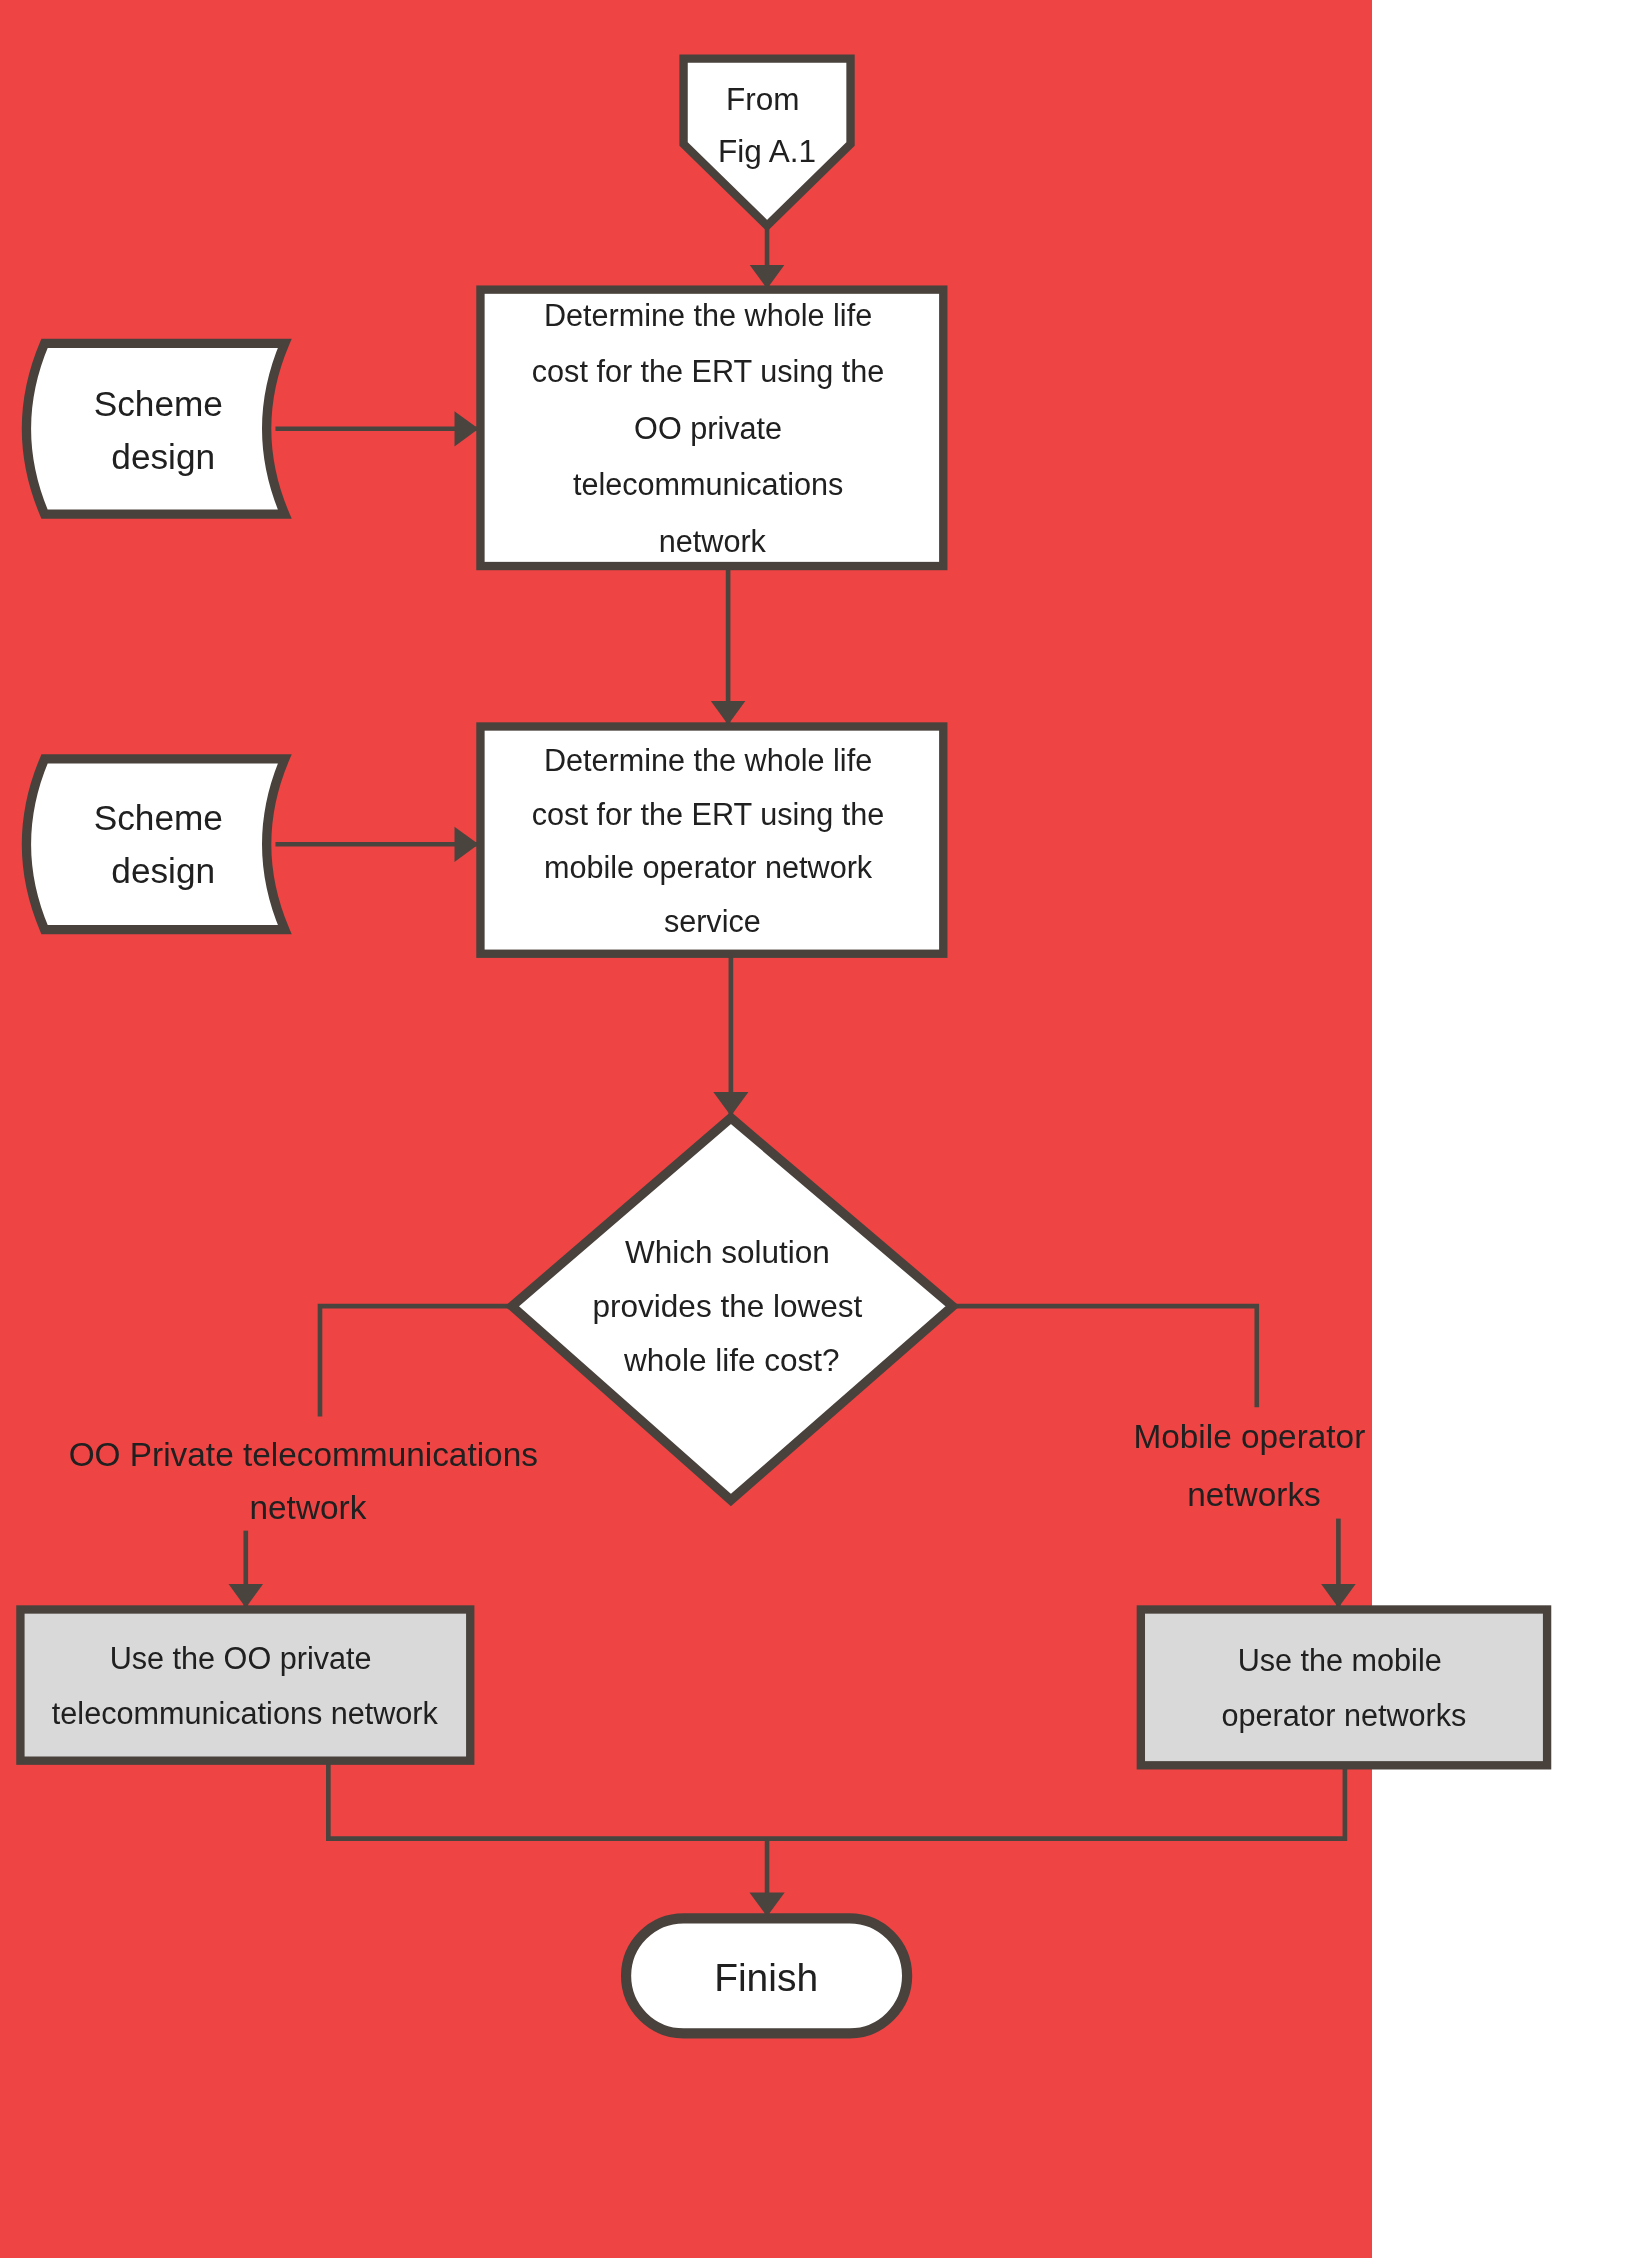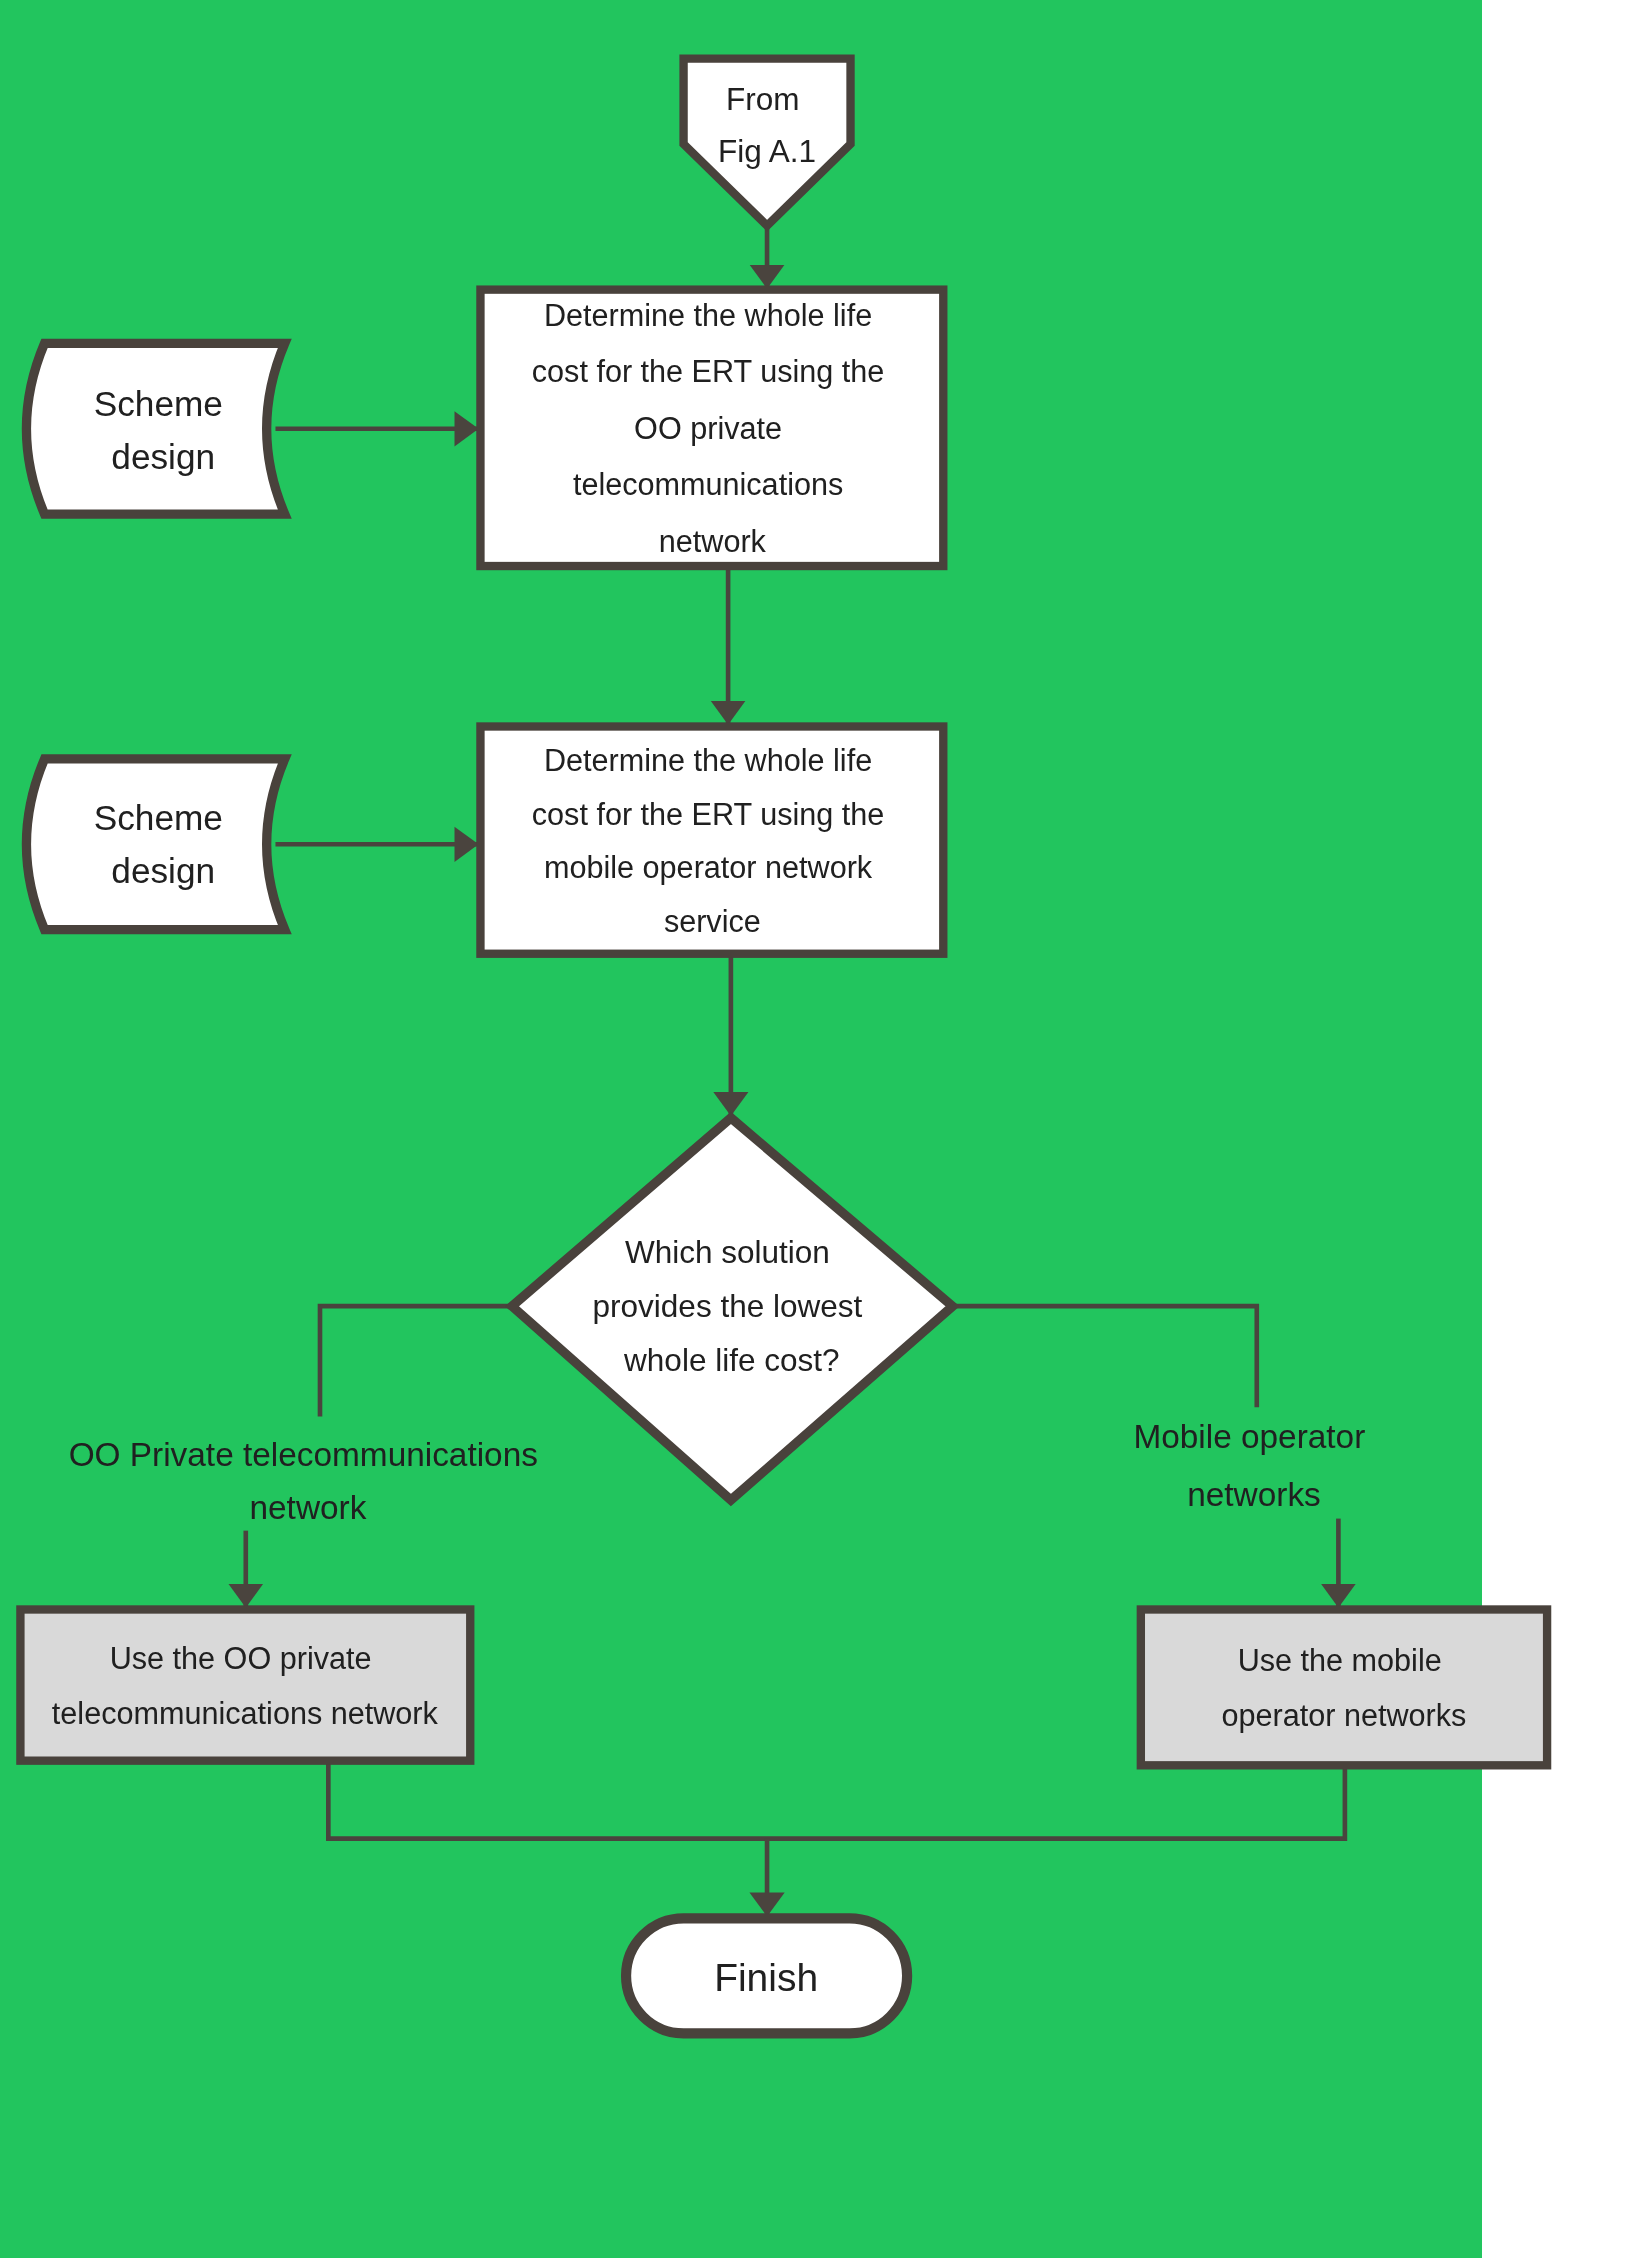--- a/index.html
+++ b/index.html
@@ -1,24 +1,24 @@
 <!DOCTYPE html>
 <html style="font-size:15px"><head>
 <meta charset="utf-8">
 <style>
   html, body {
     margin: 0;
     padding: 0;
     background: #ffffff;
   }
   .canvas {
-    width: 1482px;
+    width: 1372px;
     height: 2259px;
     position: relative;
-    background: #22c55e;
+    background: #ef4444;
     font-family: "Liberation Sans", sans-serif;
   }
   svg { display: block; }
 
   
   .shape {
     fill: #ffffff;
     stroke: #49423c;
     stroke-width: 9;
   }

